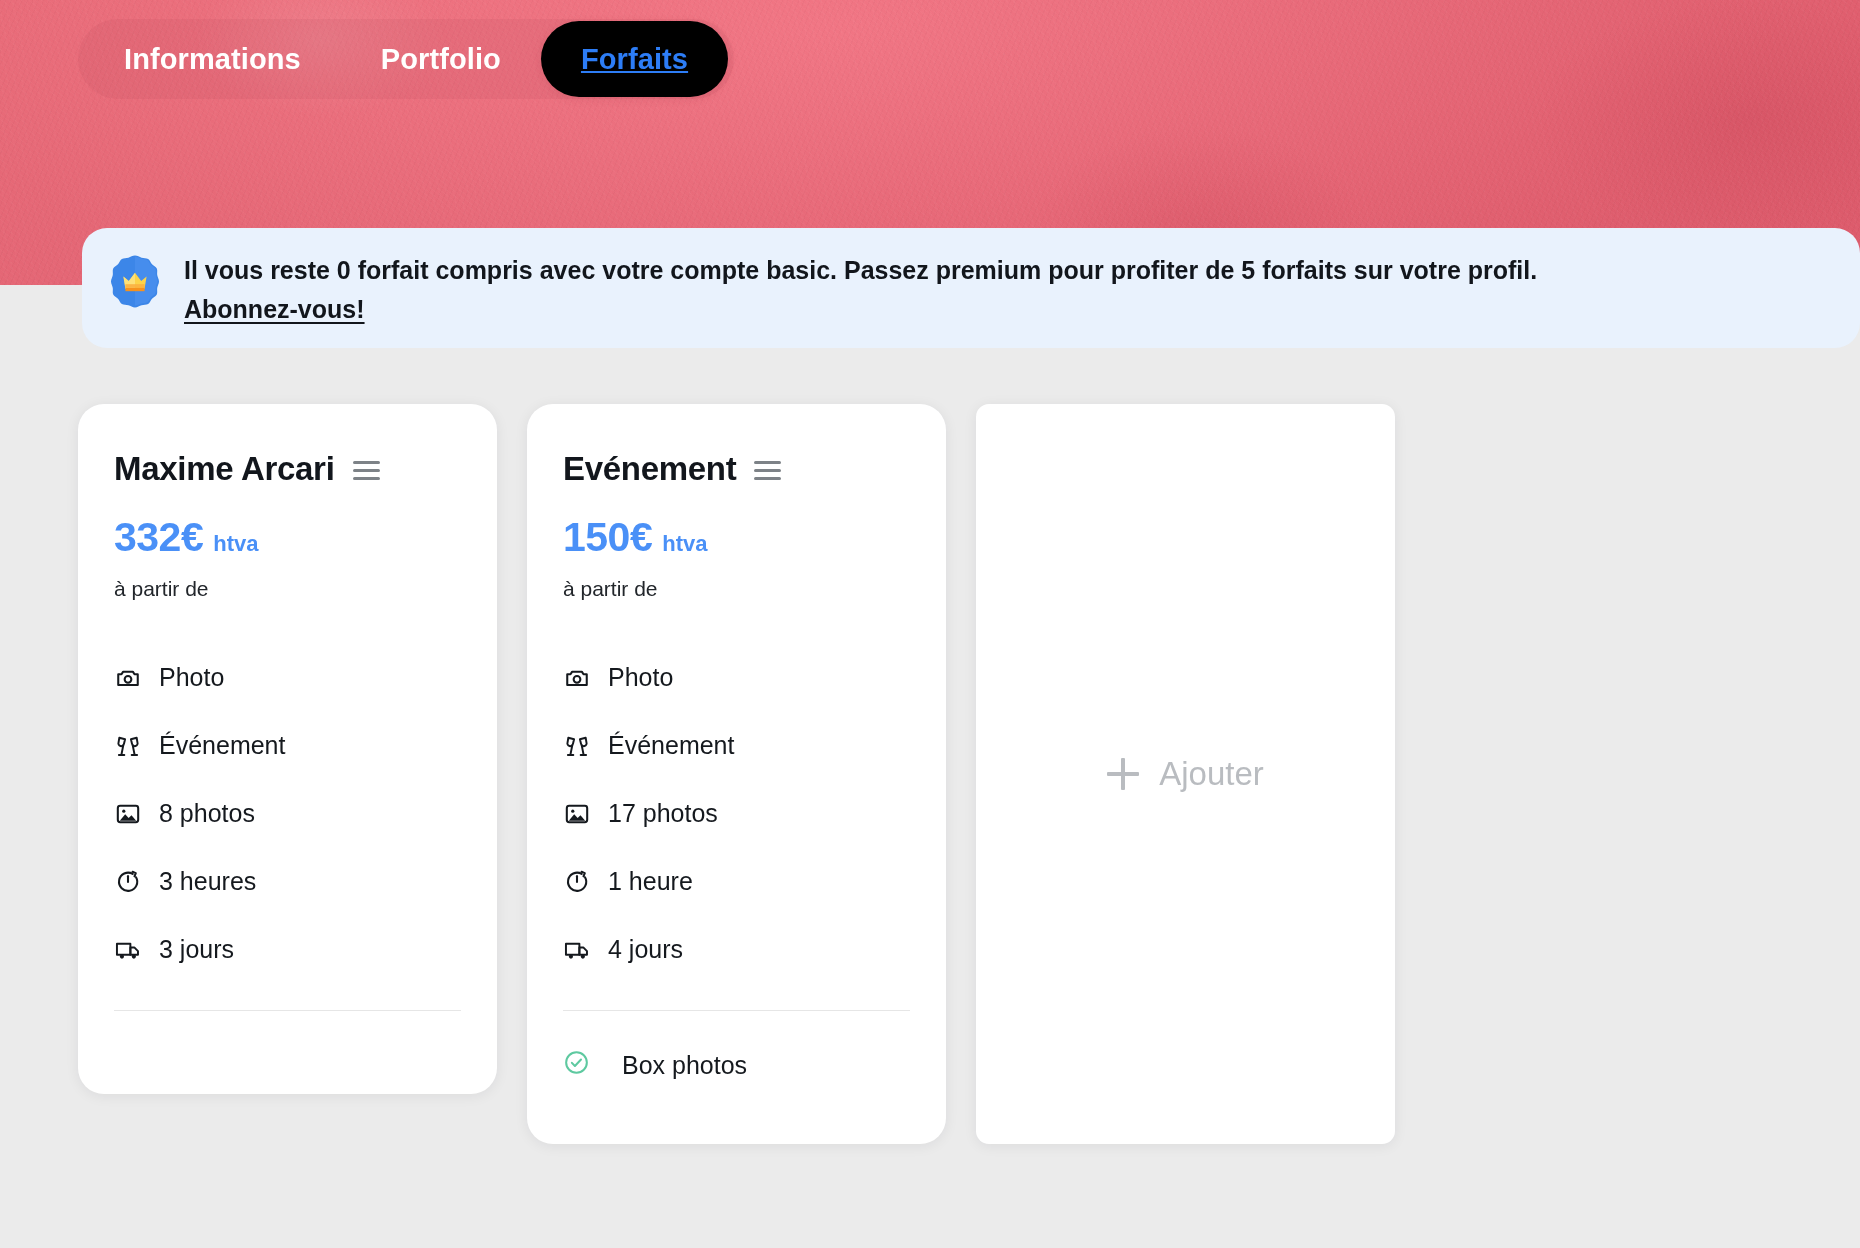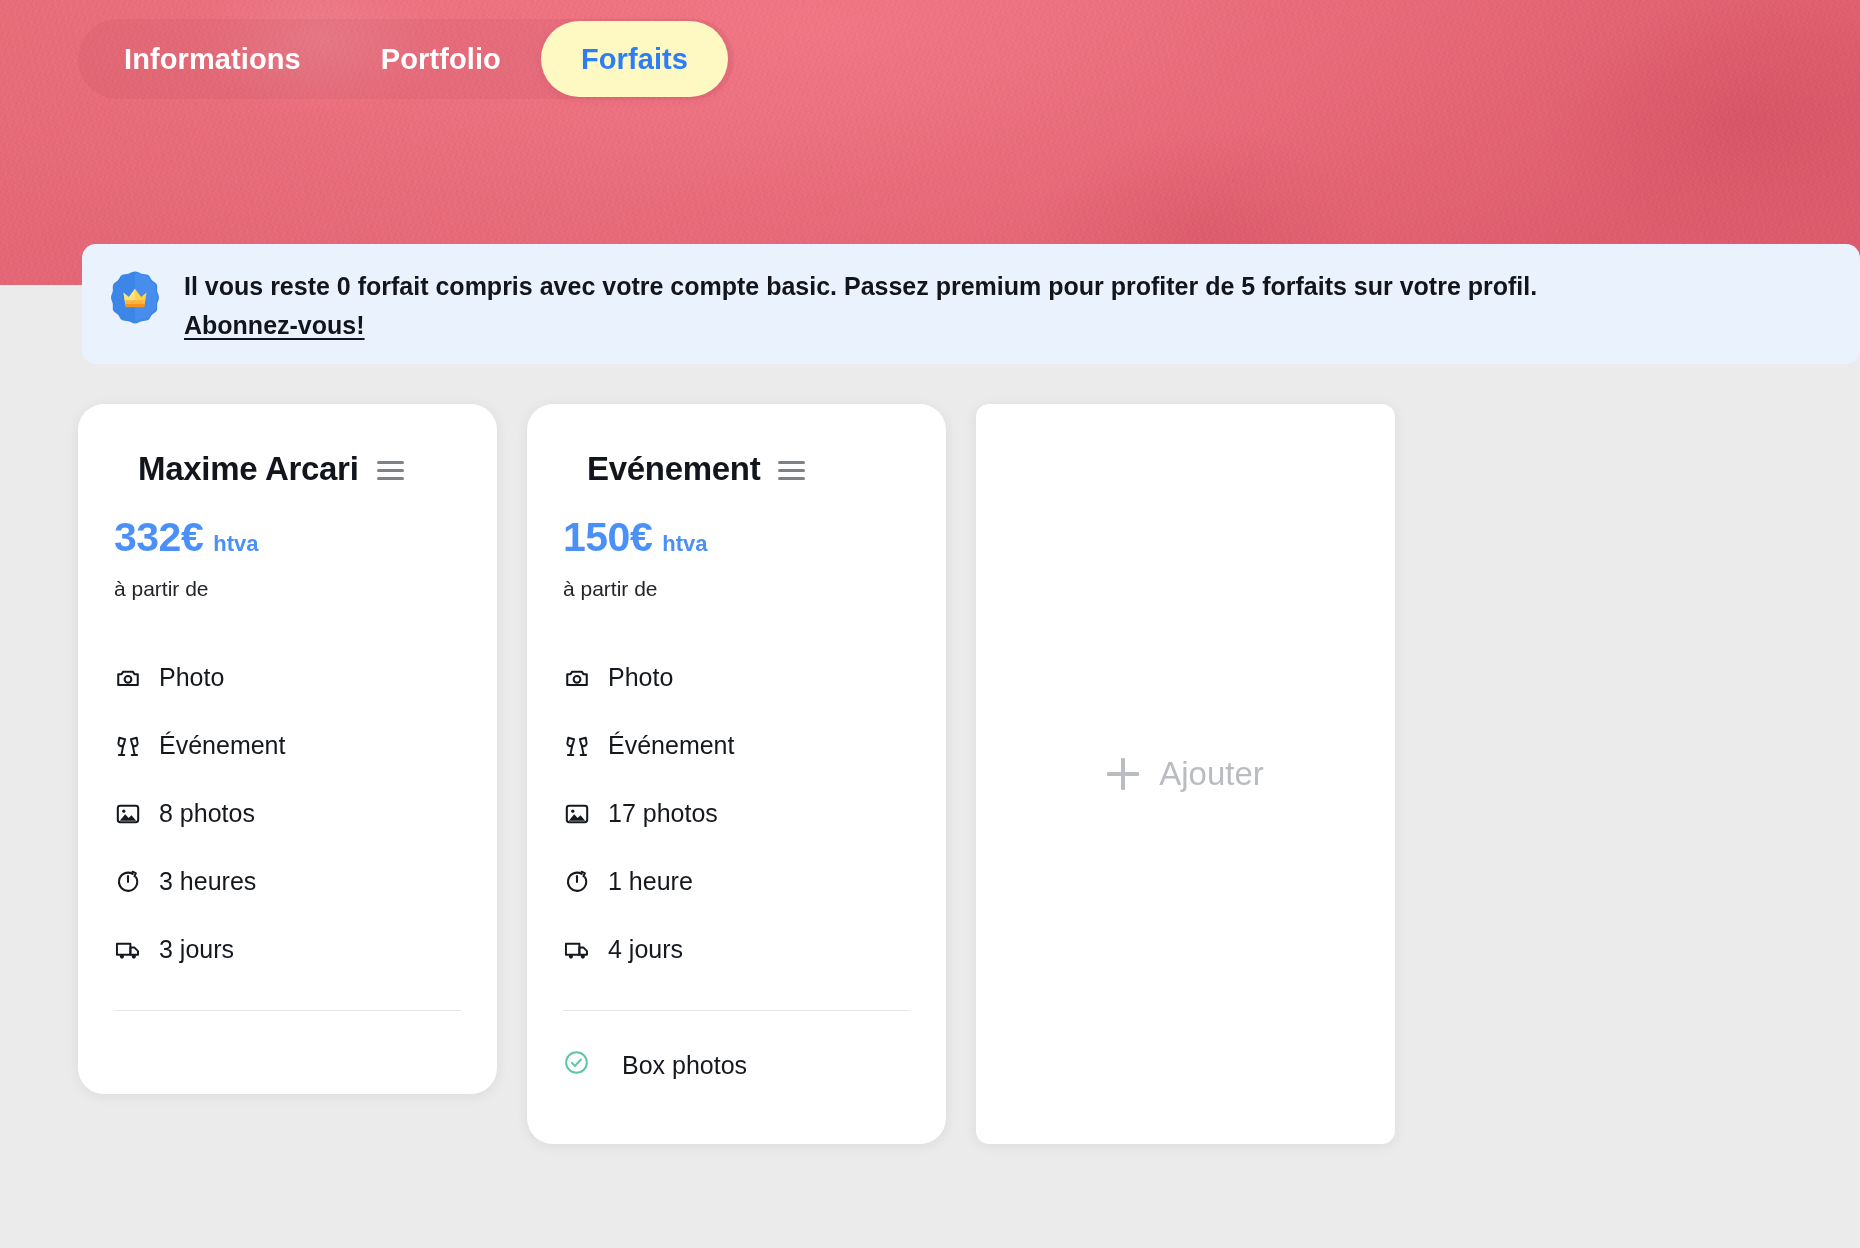--- a/index.html
+++ b/index.html
@@ -69,40 +69,40 @@
     padding: 0 40px;
     border-radius: 40px;
     color: #ffffff;
     font-size: 29px;
     font-weight: 700;
     letter-spacing: 0.1px;
     white-space: nowrap;
     cursor: pointer;
   }
   .tab.active {
-    background: #fef9c3;
+    background: #000000;
     color: #2d7df6;
     box-shadow: 0 2px 10px rgba(120,25,40,0.10);
+    text-decoration: underline;
   }
 
   
   .banner {
     position: absolute;
     left: 82px;
     top: 228px;
     width: 1778px;
     min-height: 118px;
     box-sizing: border-box;
     background: #e9f2fd;
-    border-radius: 14px;
+    border-radius: 25px;
     padding: 22px 28px 24px 26px;
     display: flex;
     align-items: flex-start;
     gap: 22px;
-    margin-top: 16px;
   }
   .crown-badge {
     flex: 0 0 auto;
     width: 54px;
     height: 54px;
     margin-top: 4px;
     position: relative;
   }
   .banner-text {
     font-size: 25px;
@@ -146,21 +146,20 @@
     display: flex;
     align-items: center;
     gap: 18px;
   }
   .card-title {
     font-size: 33px;
     font-weight: 700;
     color: #12161c;
     letter-spacing: -0.3px;
     white-space: nowrap;
-    margin-left: 24px;
   }
   .menu-icon {
     display: flex;
     flex-direction: column;
     justify-content: space-between;
     width: 27px;
     height: 19px;
     cursor: pointer;
     flex: 0 0 auto;
     margin-top: 2px;

